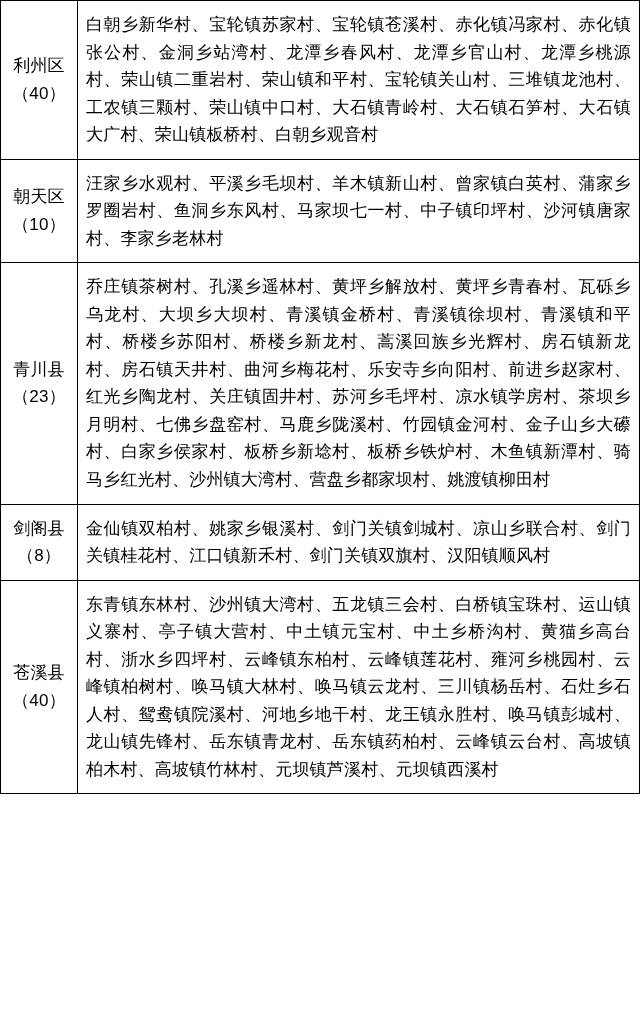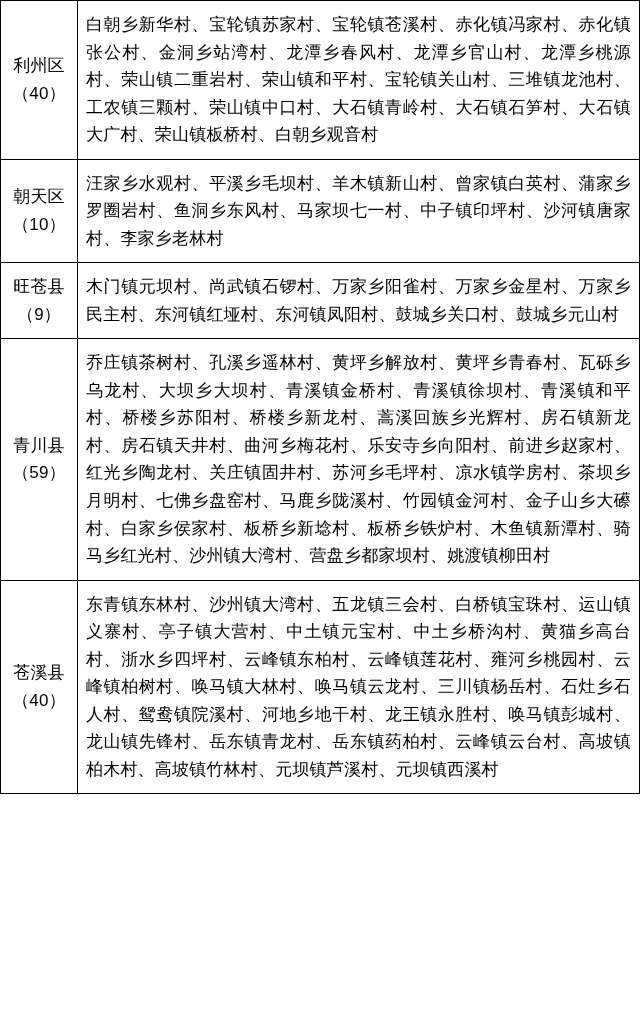--- a/index.html
+++ b/index.html
@@ -57,31 +57,31 @@
     </tr>
     <tr>
       <td class="region-cell">
         <span class="region-name">朝天区</span>
         <span class="region-count">（10）</span>
       </td>
       <td class="villages-cell">汪家乡水观村、平溪乡毛坝村、羊木镇新山村、曾家镇白英村、蒲家乡罗圈岩村、鱼洞乡东风村、马家坝七一村、中子镇印坪村、沙河镇唐家村、李家乡老林村</td>
     </tr>
     <tr>
       <td class="region-cell">
-        <span class="region-name">旺苍县</span>
-        <span class="region-count">（9）</span>
+        <span class="region-name">青川县</span>
+        <span class="region-count">（23）</span>
       </td>
-      <td class="villages-cell">木门镇元坝村、尚武镇石锣村、万家乡阳雀村、万家乡金星村、万家乡民主村、东河镇红垭村、东河镇凤阳村、鼓城乡关口村、鼓城乡元山村</td>
+      <td class="villages-cell">乔庄镇茶树村、孔溪乡遥林村、黄坪乡解放村、黄坪乡青春村、瓦砾乡乌龙村、大坝乡大坝村、青溪镇金桥村、青溪镇徐坝村、青溪镇和平村、桥楼乡苏阳村、桥楼乡新龙村、蒿溪回族乡光辉村、房石镇新龙村、房石镇天井村、曲河乡梅花村、乐安寺乡向阳村、前进乡赵家村、红光乡陶龙村、关庄镇固井村、苏河乡毛坪村、凉水镇学房村、茶坝乡月明村、七佛乡盘窑村、马鹿乡陇溪村、竹园镇金河村、金子山乡大礤村、白家乡侯家村、板桥乡新埝村、板桥乡铁炉村、木鱼镇新潭村、骑马乡红光村、沙州镇大湾村、营盘乡都家坝村、姚渡镇柳田村</td>
     </tr>
     <tr>
       <td class="region-cell">
-        <span class="region-name">青川县</span>
-        <span class="region-count">（59）</span>
+        <span class="region-name">剑阁县</span>
+        <span class="region-count">（8）</span>
       </td>
-      <td class="villages-cell">乔庄镇茶树村、孔溪乡遥林村、黄坪乡解放村、黄坪乡青春村、瓦砾乡乌龙村、大坝乡大坝村、青溪镇金桥村、青溪镇徐坝村、青溪镇和平村、桥楼乡苏阳村、桥楼乡新龙村、蒿溪回族乡光辉村、房石镇新龙村、房石镇天井村、曲河乡梅花村、乐安寺乡向阳村、前进乡赵家村、红光乡陶龙村、关庄镇固井村、苏河乡毛坪村、凉水镇学房村、茶坝乡月明村、七佛乡盘窑村、马鹿乡陇溪村、竹园镇金河村、金子山乡大礤村、白家乡侯家村、板桥乡新埝村、板桥乡铁炉村、木鱼镇新潭村、骑马乡红光村、沙州镇大湾村、营盘乡都家坝村、姚渡镇柳田村</td>
+      <td class="villages-cell">金仙镇双柏村、姚家乡银溪村、剑门关镇剑城村、凉山乡联合村、剑门关镇桂花村、江口镇新禾村、剑门关镇双旗村、汉阳镇顺风村</td>
     </tr>
     <tr>
       <td class="region-cell">
         <span class="region-name">苍溪县</span>
         <span class="region-count">（40）</span>
       </td>
       <td class="villages-cell">东青镇东林村、沙州镇大湾村、五龙镇三会村、白桥镇宝珠村、运山镇义寨村、亭子镇大营村、中土镇元宝村、中土乡桥沟村、黄猫乡高台村、浙水乡四坪村、云峰镇东柏村、云峰镇莲花村、雍河乡桃园村、云峰镇柏树村、唤马镇大林村、唤马镇云龙村、三川镇杨岳村、石灶乡石人村、鸳鸯镇院溪村、河地乡地干村、龙王镇永胜村、唤马镇彭城村、龙山镇先锋村、岳东镇青龙村、岳东镇药柏村、云峰镇云台村、高坡镇柏木村、高坡镇竹林村、元坝镇芦溪村、元坝镇西溪村</td>
     </tr>
   </tbody>
 </table>

